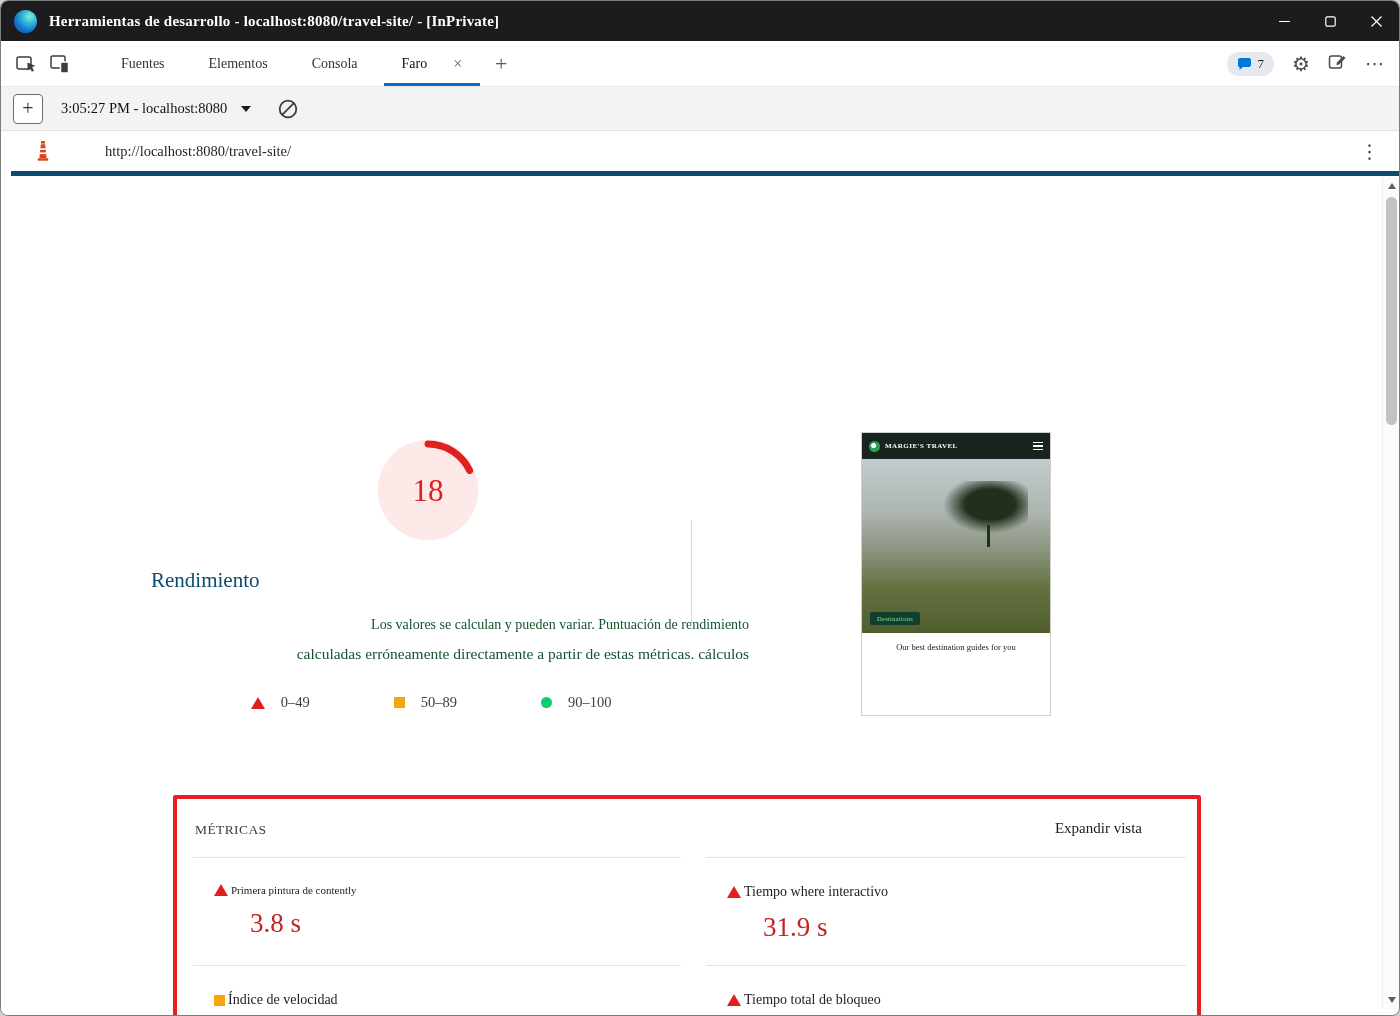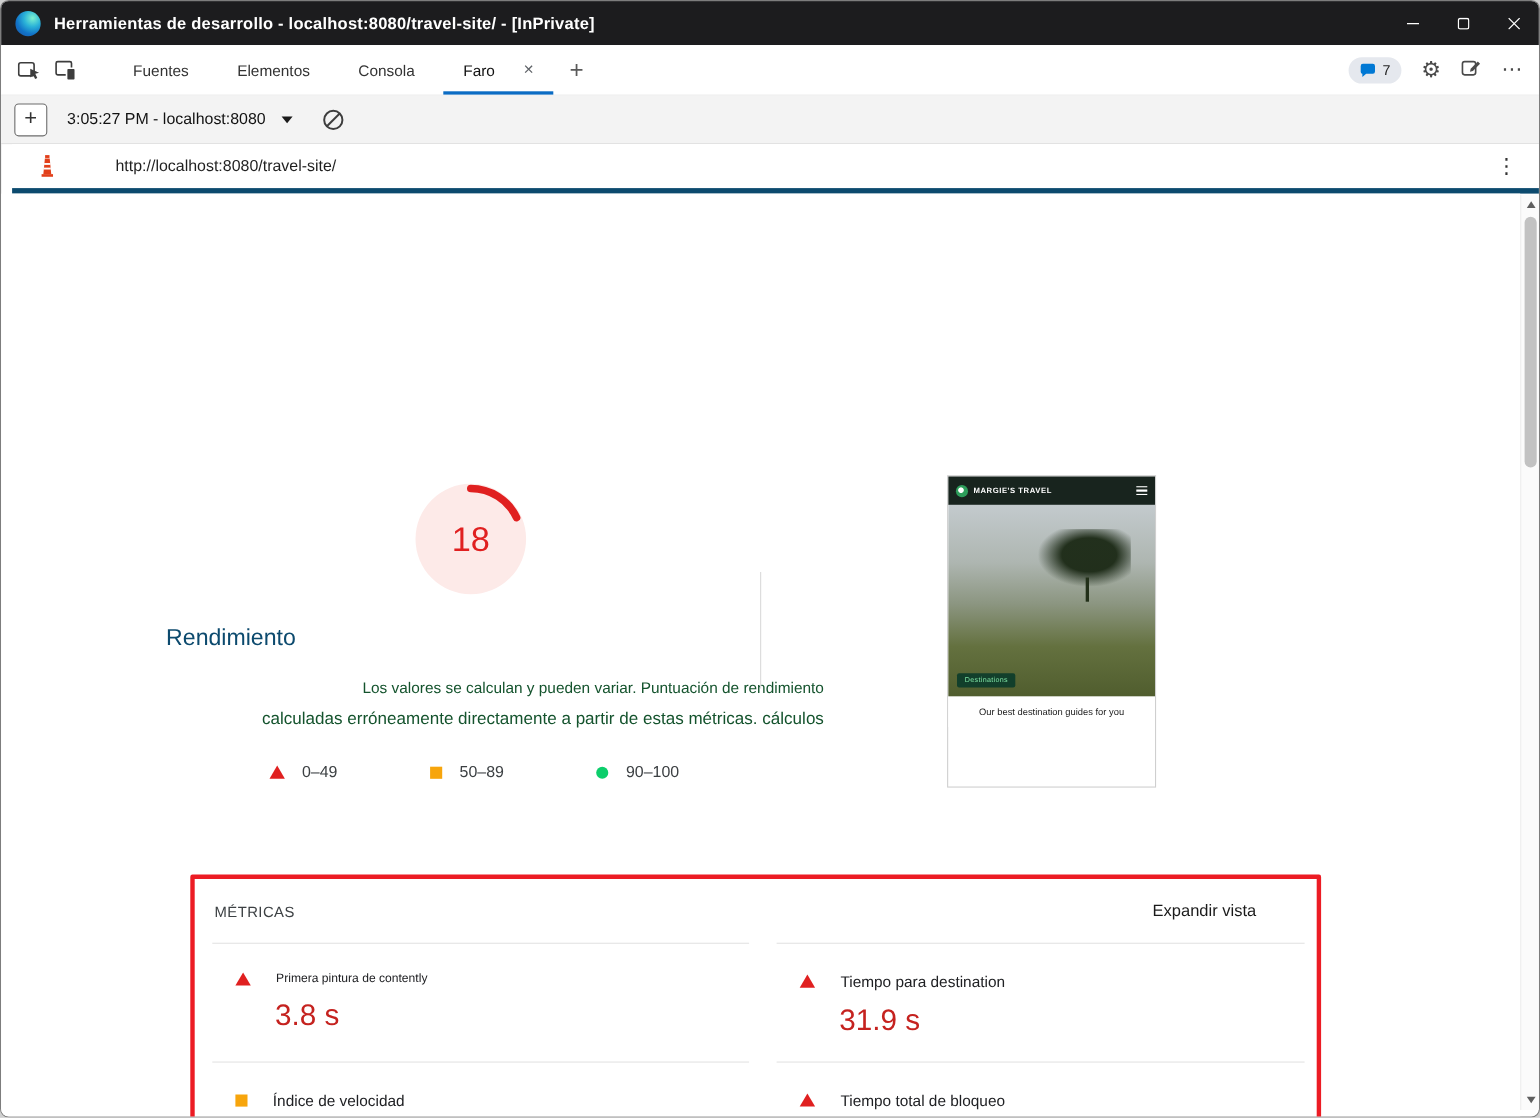--- a/index.html
+++ b/index.html
@@ -1,19 +1,19 @@
 <!DOCTYPE html>
 <html style="--red: #e02020; --orange: #f7a50c; --green: #0cce6b; --value-red: #c5221f; --annotation-red: #ec1c24; --tab-accent: #0b6cc4; --gauge-fill: #fdeae8; --badge-blue: #0078d4;"><head>
 <meta charset="utf-8">
 <style>
   * { margin:0; padding:0; box-sizing:border-box; }
   html,body { background:#cfcfcf; font-family:"Liberation Sans", sans-serif; }
   .window {
     position:relative; width:1400px; height:1016px; background:#fff;
-    border:1px solid #7d7d7d; border-radius:8px; overflow:hidden;
+    border:1px solid #7d7d7d; border-radius:8px; overflow:hidden;font-family:Liberation Serif, serif;
   }
   
   .titlebar { position:absolute; top:0; left:0; width:100%; height:40px;
     background:#1c1c1e; display:flex; align-items:center; color:#fff; }
   .edge-logo { width:23px; height:23px; margin-left:13px; border-radius:50%;
     background:radial-gradient(circle at 68% 28%, #7df2d0 0%, #2bb3d8 34%, #1173c8 64%, #1e50a0 100%); }
   .title-text { margin-left:12px; font-size:15px; font-weight:700; letter-spacing:.2px; white-space:nowrap; }
   .win-controls { margin-left:auto; display:flex; height:100%; }
   .win-btn { width:46px; height:40px; display:flex; align-items:center; justify-content:center; cursor:default; }
   
@@ -90,21 +90,21 @@
     display:flex; justify-content:center; padding-top:9px; }
   
   .annotation-box { position:absolute; left:172px; top:619px; width:1028px; height:386px;
     border:4px solid var(--annotation-red); border-radius:2px; pointer-events:none; }
   .metrics-header { position:absolute; left:194px; top:646px; font-size:13.5px; color:#3c4043;
     letter-spacing:.4px; }
   .expand-link { position:absolute; right:240px; top:644px; font-size:15px; color:#1a1a1a; cursor:pointer; }
   .metrics-grid { position:absolute; left:192px; top:681px; width:993px; display:grid;
     grid-template-columns:488px 1fr; column-gap:25px; }
   .metric { border-top:1px solid #e3e3e3; padding:26px 0 22px; }
-  .m-head { display:flex; align-items:center; gap:23px; padding-left:21px; }
+  .m-head { display:flex; align-items:center; gap:3px; padding-left:21px; }
   .m-label { font-size:14px; color:#202124; }
   .metric.small-label .m-label { font-size:11px; }
   .m-value { margin-left:57px; margin-top:12px; font-size:27px; color:var(--value-red); }
   
   .scrollbar { position:absolute; top:176px; right:0; width:17px; height:832px;
     background:#fbfbfb; border-left:1px solid #ededed; }
   .sb-arrow { position:absolute; left:0; width:17px; height:18px; display:flex;
     align-items:center; justify-content:center; }
   .sb-up { top:0; } .sb-down { bottom:0; }
   .arr-up { width:0; height:0; border-left:4.5px solid transparent; border-right:4.5px solid transparent;
@@ -276,21 +276,21 @@
       <div class="metric small-label">
         <div class="m-head">
           <span class="m-icon shape-triangle"></span>
           <span class="m-label">Primera pintura de contently</span>
         </div>
         <div class="m-value">3.8 s</div>
       </div>
       <div class="metric">
         <div class="m-head">
           <span class="m-icon shape-triangle"></span>
-          <span class="m-label">Tiempo para destination</span>
+          <span class="m-label">Tiempo where interactivo</span>
         </div>
         <div class="m-value">31.9 s</div>
       </div>
       <div class="metric">
         <div class="m-head">
           <span class="m-icon shape-square"></span>
           <span class="m-label">Índice de velocidad</span>
         </div>
 
       </div>

